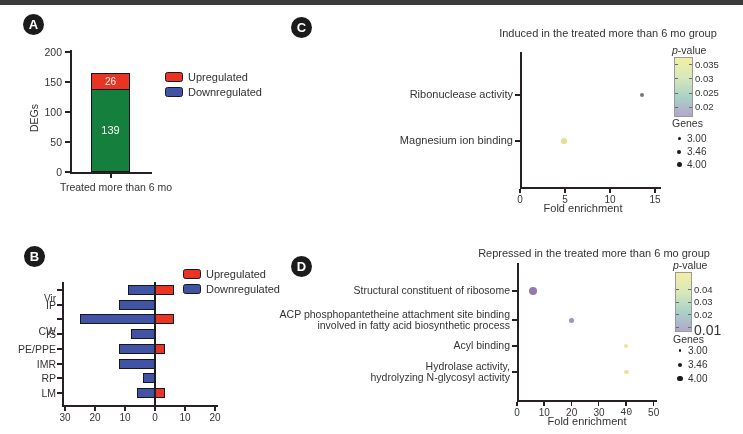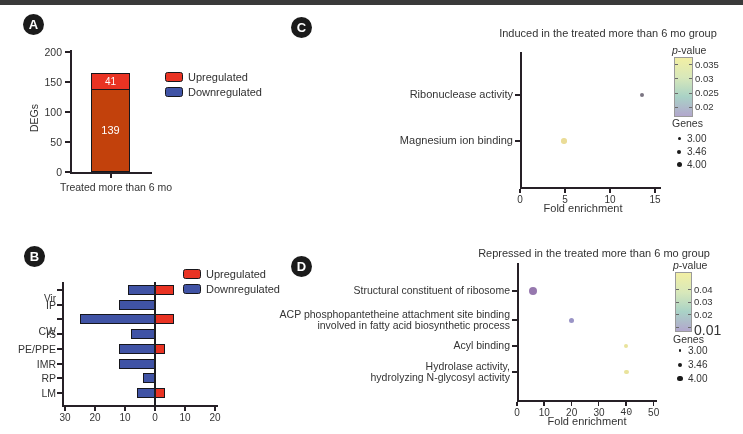--- a/index.html
+++ b/index.html
@@ -39,22 +39,22 @@
       <div class="g" style="right: 218px; top: 166px; font-size: 10.5px; white-space: nowrap;">0</div>
       <div class="g" style="left: 65px; top: 141px; width: 5px; height: 2px; background: rgb(38, 32, 38);"></div>
       <div class="g" style="right: 218px; top: 136px; font-size: 10.5px; white-space: nowrap;">50</div>
       <div class="g" style="left: 65px; top: 111px; width: 5px; height: 2px; background: rgb(38, 32, 38);"></div>
       <div class="g" style="right: 218px; top: 106px; font-size: 10.5px; white-space: nowrap;">100</div>
       <div class="g" style="left: 65px; top: 81px; width: 5px; height: 2px; background: rgb(38, 32, 38);"></div>
       <div class="g" style="right: 218px; top: 76px; font-size: 10.5px; white-space: nowrap;">150</div>
       <div class="g" style="left: 65px; top: 51px; width: 5px; height: 2px; background: rgb(38, 32, 38);"></div>
       <div class="g" style="right: 218px; top: 46px; font-size: 10.5px; white-space: nowrap;">200</div>
       <div class="g" style="left: 109.5px; top: 174px; width: 2px; height: 4px; background: rgb(38, 32, 38);"></div>
-      <div class="g" style="left: 91px; top: 73px; width: 39px; height: 17.1px; background: rgb(233, 51, 35); border: 1.5px solid rgb(22, 22, 28); box-sizing: border-box; display: flex; align-items: center; justify-content: center; color: rgb(255, 255, 255); font-size: 10px;">41</div>
-      <div class="g" style="left: 91px; top: 88.6px; width: 39px; height: 83.4px; background: #c2410c; border: 1.5px solid rgb(22, 22, 28); box-sizing: border-box; display: flex; align-items: center; justify-content: center; color: rgb(255, 255, 255); font-size: 11px;">139</div>
+      <div class="g" style="left: 91px; top: 73px; width: 39px; height: 17.1px; background: rgb(233, 51, 35); border: 1.5px solid rgb(22, 22, 28); box-sizing: border-box; display: flex; align-items: center; justify-content: center; color: rgb(255, 255, 255); font-size: 10px;">26</div>
+      <div class="g" style="left: 91px; top: 88.6px; width: 39px; height: 83.4px; background: #15803d; border: 1.5px solid rgb(22, 22, 28); box-sizing: border-box; display: flex; align-items: center; justify-content: center; color: rgb(255, 255, 255); font-size: 11px;">139</div>
       <div class="g" style="left: 165px; top: 71px; display: flex; align-items: center; gap: 5px;">
         <div class="g" style="position: static; width: 16px; height: 8px; background: rgb(233, 51, 35); border: 1.5px solid rgb(23, 23, 28); border-radius: 2.5px;"></div>
         <div class="g" style="position: static; font-size: 11px; white-space: nowrap; color: rgb(48, 48, 48);">Upregulated</div>
       </div>
       <div class="g" style="left: 165px; top: 86px; display: flex; align-items: center; gap: 5px;">
         <div class="g" style="position: static; width: 16px; height: 8px; background: rgb(64, 83, 165); border: 1.5px solid rgb(23, 23, 28); border-radius: 2.5px;"></div>
         <div class="g" style="position: static; font-size: 11px; white-space: nowrap; color: rgb(48, 48, 48);">Downregulated</div>
       </div>
       <div class="g" style="left: 6px; top: 181px; width: 220px; text-align: center; font-size: 10.5px; line-height: 13px;">
         <div class="g" style="position: static;">Treated more than 6 mo</div>

